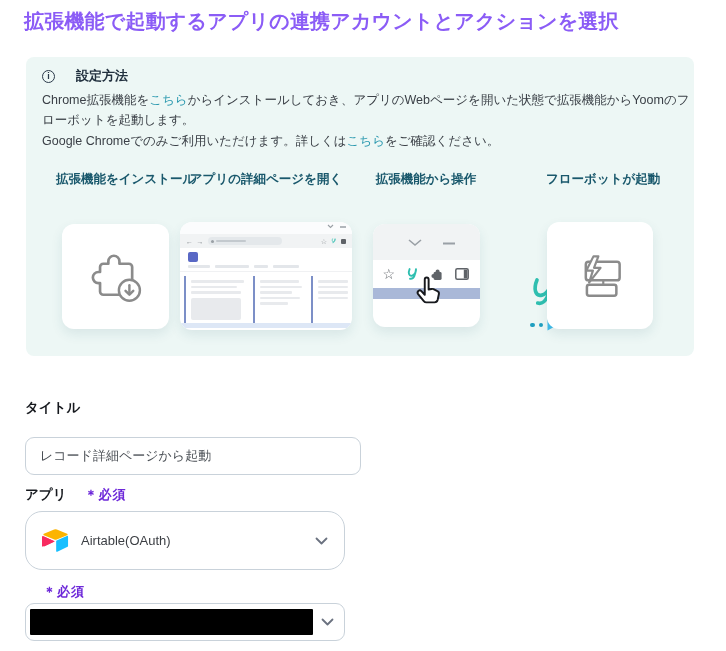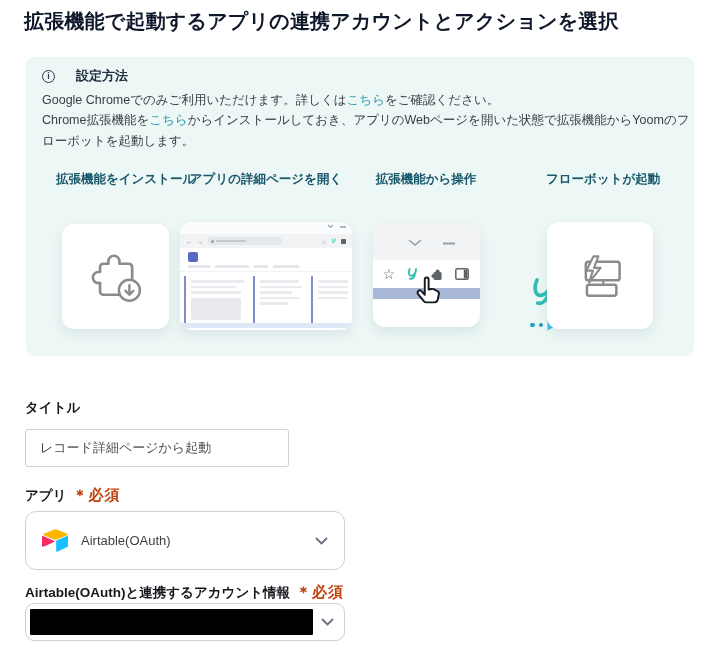--- a/index.html
+++ b/index.html
@@ -3,21 +3,21 @@
 <meta charset="utf-8">
 <style>
   * { margin:0; padding:0; box-sizing:border-box; }
   html,body { background:#fff; }
   body { font-family:"Liberation Sans","DejaVu Sans",sans-serif; }
   .page { position:relative; width:726px; height:651px; background:#fff; overflow:hidden; }
 
   
   .page-title {
     position:absolute; left:24px; top:8px; width:696px;
-    font-size:20px; font-weight:800; color:#0f172a; letter-spacing:.2px; white-space:nowrap;
+    font-size:20px; font-weight:800; color:#8b5cf6; letter-spacing:.2px; white-space:nowrap;
   }
 
   
   .guide-panel {
     position:absolute; left:26px; top:57px; width:668px; height:299px;
     background:#edf7f5; border-radius:8px;
   }
   .guide-header {
     position:absolute; left:16px; top:10px; display:flex; align-items:center; gap:21px;
     font-size:13px; font-weight:700; color:#22313f;
@@ -82,32 +82,32 @@
   .c3-blue { height:11px; background:#a9b8d8; }
   .hand-cursor { position:absolute; left:42px; top:52px; z-index:3; }
 
   
   .flow-arrow { position:absolute; left:492px; top:220px; width:52px; text-align:center; }
   .dots-arrow { display:flex; align-items:center; gap:4px; justify-content:center; margin-top:4px; }
   .dot { width:4.5px; height:4.5px; border-radius:50%; background:#1f9fc0; }
 
   
   .field-label { position:absolute; left:25px; font-size:13.5px; font-weight:700; color:#15181d; display:flex; align-items:baseline; }
-  .req { color:#c2410c; font-size:15px; font-weight:700; margin-left:6px; letter-spacing:1px; }
+  .req { color:#6d28d9; font-size:13px; font-weight:700; margin-left:18px; letter-spacing:1px; }
   .text-input {
-    position:absolute; left:25px; width:264px; height:38px;
-    border:1px solid #c9d2da; border-radius:3px; background:#fff;
+    position:absolute; left:25px; width:336px; height:38px;
+    border:1px solid #c9d2da; border-radius:9px; background:#fff;
     font-size:13px; color:#4a4f55; padding:0 14px;
-    font-family:"Liberation Sans","DejaVu Sans",sans-serif; outline:none;
+    font-family:"Liberation Sans","DejaVu Sans",sans-serif; outline:none;margin-top:8px;
   }
   .select-box {
     position:absolute; left:25px; width:320px; background:#fff;
     border:1px solid #c9d2da; display:flex; align-items:center; cursor:pointer;
   }
-  .select-app { top:511px; height:59px; border-radius:11px; padding:0 16px; }
+  .select-app { top:511px; height:59px; border-radius:17px; padding:0 16px; }
   .select-account { top:603px; height:38px; border-radius:9px; padding:0 10px 0 4px; }
   .select-value { font-size:13px; color:#3c3f44; margin-left:12px; }
   .chev { margin-left:auto; flex:0 0 auto; }
   .redacted { height:26px; background:#000; border-radius:1px; flex:1; margin-right:8px; }
 
   .lbl-title { top:399px; }
   .lbl-app { top:486px; }
   .lbl-account { top:583px; }
   .input-title { top:429px; }
 </style>
@@ -119,22 +119,22 @@
   <h1 class="page-title">拡張機能で起動するアプリの連携アカウントとアクションを選択</h1>
 
   <div class="guide-panel">
 
     <div class="guide-header">
       <span class="info-icon"></span>
       <span>設定方法</span>
     </div>
 
     <div class="guide-text">
+      <div><span>Chrome拡張機能を</span><a>こちら</a><span>からインストールしておき、アプリのWebページを開いた状態で拡張機能からYoomのフローボットを起動します。</span></div>
       <div><span>Google Chromeでのみご利用いただけます。詳しくは</span><a>こちら</a><span>をご確認ください。</span></div>
-      <div><span>Chrome拡張機能を</span><a>こちら</a><span>からインストールしておき、アプリのWebページを開いた状態で拡張機能からYoomのフローボットを起動します。</span></div>
     </div>
 
     <div class="step step1">
       <div class="step-label">拡張機能をインストール</div>
       <div class="card">
         <svg width="62" height="58" viewBox="0 0 56 52">
           <path d="M22 14 v-2.2 a5 5 0 0 1 10 0 V14 h8.5 a3 3 0 0 1 3 3 v22 a3 3 0 0 1 -3 3 H17.5 a3 3 0 0 1 -3 -3 v-7.5 H13 a5 5 0 0 1 0 -10 h1.5 V17 a3 3 0 0 1 3 -3 z" fill="none" stroke="#8b8b8b" stroke-width="2.4" stroke-linejoin="round"></path>
           <circle cx="41" cy="38" r="9.5" fill="#ffffff" stroke="#8b8b8b" stroke-width="2.2"></circle>
           <line x1="41" y1="33.5" x2="41" y2="41" stroke="#8b8b8b" stroke-width="2.2" stroke-linecap="round"></line>
           <polyline points="37.5,38.5 41,42 44.5,38.5" fill="none" stroke="#8b8b8b" stroke-width="2.2" stroke-linecap="round" stroke-linejoin="round"></polyline>
@@ -281,21 +281,20 @@
       <path d="M86 92 L40 114 L8 129 a6 6 0 0 0 -8.5 -5.3 V59 a6 6 0 0 1 3.7 -5.5 z" fill="#f82b60" transform="translate(8,0)"></path>
       <path d="M94 90 L8 53 a6 6 0 0 0 -8 5.6 v66 a6 6 0 0 0 9 5.2 l85 -40 z" fill="#f82b60"></path>
     </svg>
     <span class="select-value">Airtable(OAuth)</span>
     <svg class="chev" width="13" height="8" viewBox="0 0 13 8">
         <polyline points="1.5,1.5 6.5,6.5 11.5,1.5" fill="none" stroke="#6b7280" stroke-width="1.8" stroke-linecap="round" stroke-linejoin="round"></polyline>
       </svg>
   </div>
 
   <div class="field-label lbl-account">
-    <span>Airtable(OAuth)と連携するアカウント情報</span>
     <span class="req"><span>＊</span><span>必須</span></span>
   </div>
   <div class="select-box select-account">
     <span class="redacted"></span>
     <svg class="chev" width="13" height="8" viewBox="0 0 13 8">
         <polyline points="1.5,1.5 6.5,6.5 11.5,1.5" fill="none" stroke="#6b7280" stroke-width="1.8" stroke-linecap="round" stroke-linejoin="round"></polyline>
       </svg>
   </div>
 
 </div>

